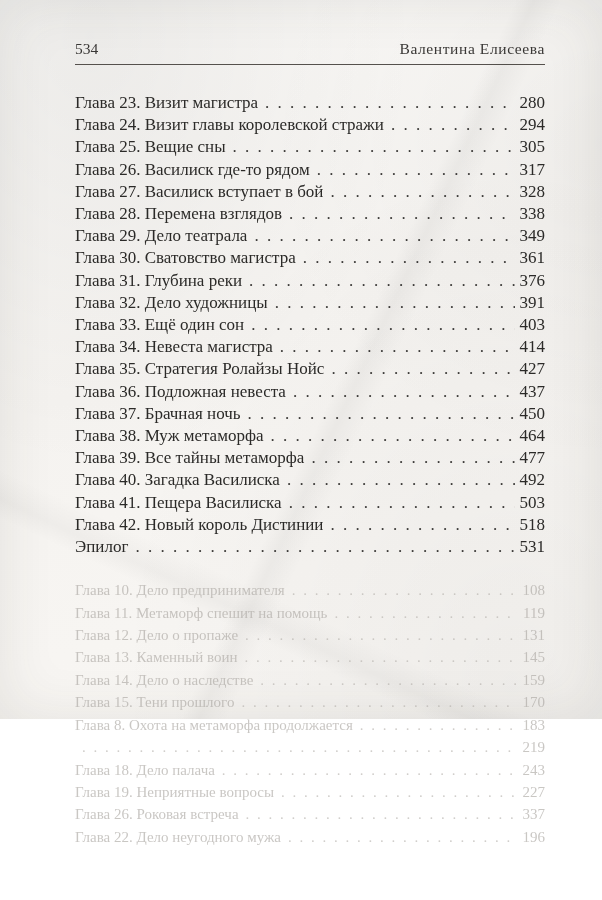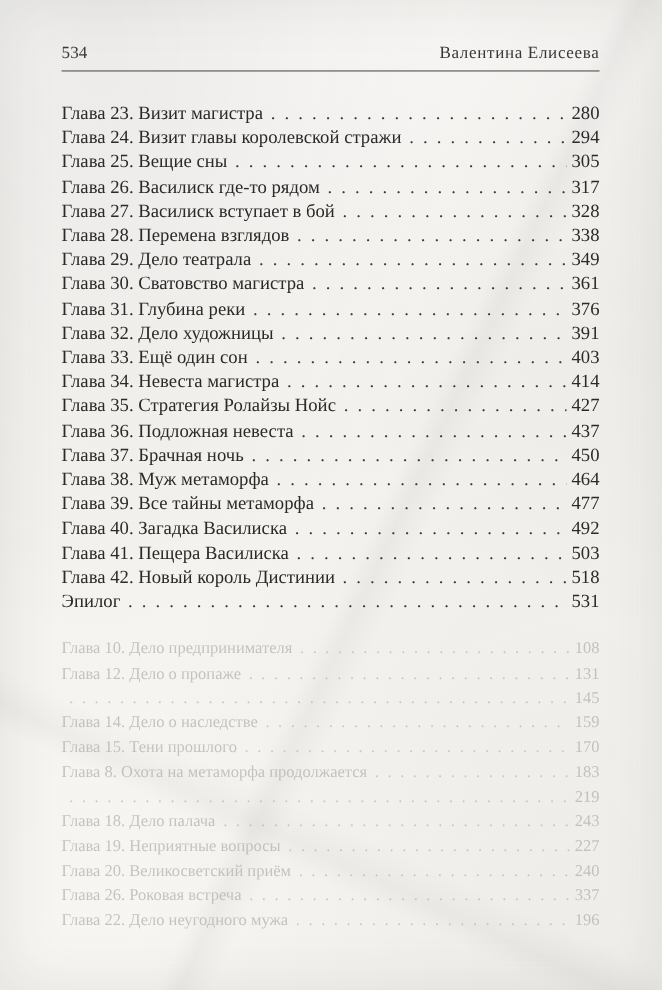--- a/index.html
+++ b/index.html
@@ -6,23 +6,23 @@
     margin: 0;
     padding: 0;
     width: 602px;
     height: 900px;
     overflow: hidden;
     font-family: "Liberation Serif", "DejaVu Serif", serif;
   }
   .page {
     position: relative;
     width: 602px;
-    height: 900px;
+    height: 719px;
     box-sizing: border-box;
-    padding: 40px 57px 0 56px;
+    padding: 40px 57px 0 75px;
     color: #2b2a28;
     background:
       radial-gradient(ellipse at 15% 5%, rgba(0,0,0,0.055), transparent 45%),
       radial-gradient(ellipse at 100% 20%, rgba(0,0,0,0.03), transparent 40%),
       radial-gradient(ellipse at 85% 95%, rgba(0,0,0,0.04), transparent 55%),
       linear-gradient(160deg, #fbfaf8 0%, #f5f3f0 45%, #f9f7f4 100%);
     box-shadow: inset 0 0 55px rgba(60,55,50,0.10);
   }
   .crease1, .crease2 {
     position: absolute;
@@ -228,28 +228,34 @@
     </div>
 
   <div class="toc bleed">
 
       <div class="toc-line">
         <span class="toc-title">Глава 10. Дело предпринимателя</span>
         <span class="dots"></span>
         <span class="toc-page">108</span>
       </div>
 
+      <div class="toc-line">
+        <span class="toc-title">Глава 11. Метаморф спешит на помощь</span>
+        <span class="dots"></span>
+        <span class="toc-page">119</span>
+      </div>
 
       <div class="toc-line">
         <span class="toc-title">Глава 12. Дело о пропаже</span>
         <span class="dots"></span>
         <span class="toc-page">131</span>
       </div>
 
       <div class="toc-line">
+        <span class="toc-title">Глава 13. Каменный воин</span>
         <span class="dots"></span>
         <span class="toc-page">145</span>
       </div>
 
       <div class="toc-line">
         <span class="toc-title">Глава 14. Дело о наследстве</span>
         <span class="dots"></span>
         <span class="toc-page">159</span>
       </div>
 
@@ -275,25 +281,20 @@
         <span class="dots"></span>
         <span class="toc-page">243</span>
       </div>
 
       <div class="toc-line">
         <span class="toc-title">Глава 19. Неприятные вопросы</span>
         <span class="dots"></span>
         <span class="toc-page">227</span>
       </div>
 
-      <div class="toc-line">
-        <span class="toc-title">Глава 20. Великосветский приём</span>
-        <span class="dots"></span>
-        <span class="toc-page">240</span>
-      </div>
 
       <div class="toc-line">
         <span class="toc-title">Глава 26. Роковая встреча</span>
         <span class="dots"></span>
         <span class="toc-page">337</span>
       </div>
 
       <div class="toc-line">
         <span class="toc-title">Глава 22. Дело неугодного мужа</span>
         <span class="dots"></span>

